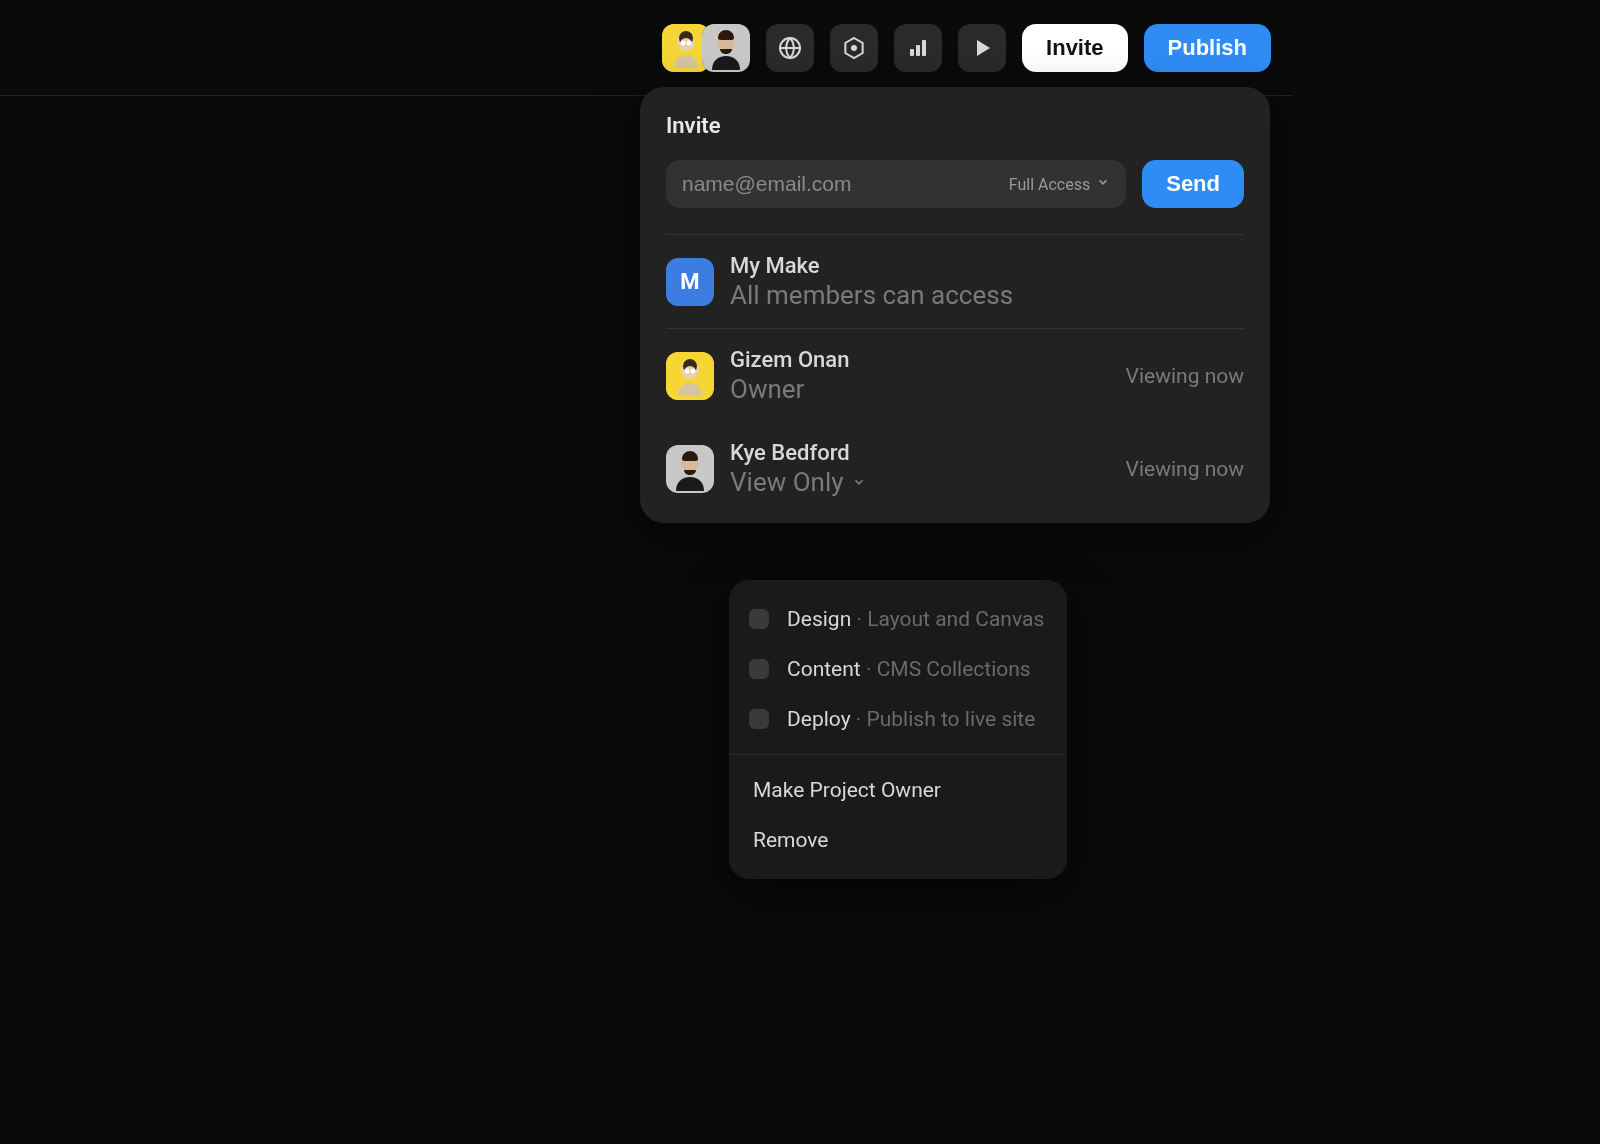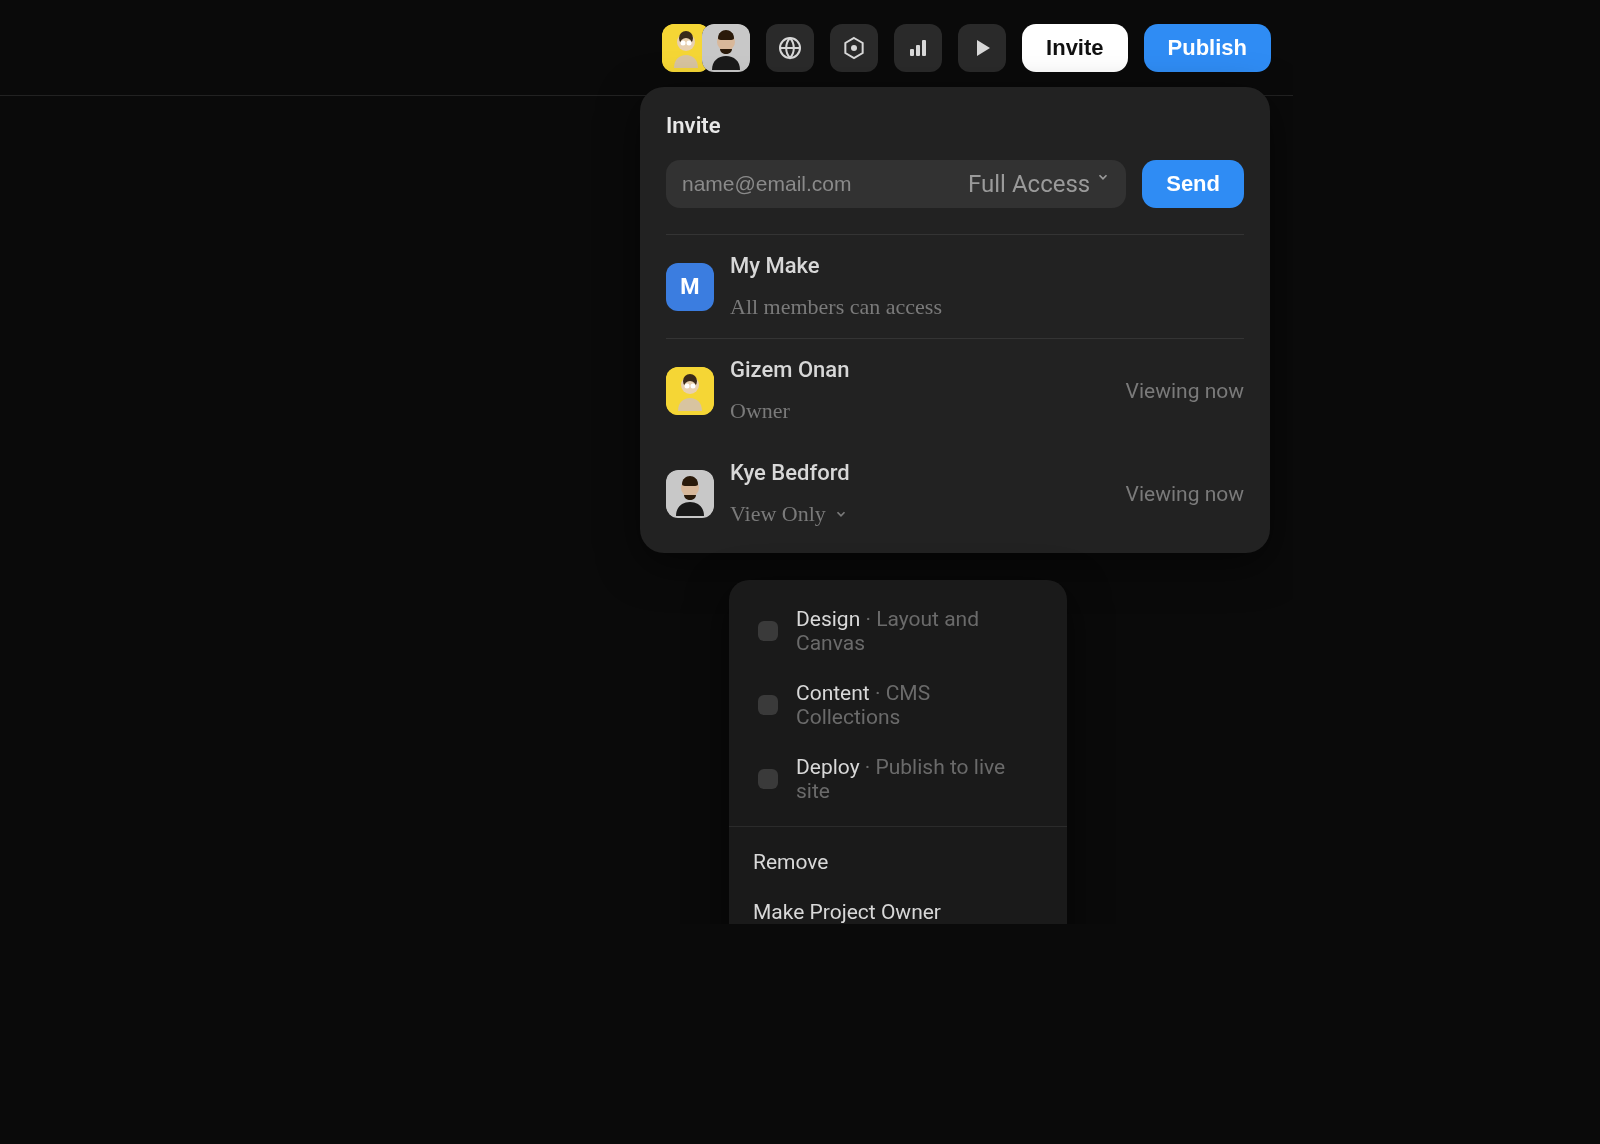--- a/index.html
+++ b/index.html
@@ -105,21 +105,21 @@
       flex: 1;
       background: transparent;
       border: none;
       outline: none;
       color: #999;
       font-size: 21px;
     }
     .email-input::placeholder { color: #8a8a8a; }
     .access-sel {
       color: #9a9a9a;
-      font-size: 24px;
+      font-size: 16px;
       display: flex;
       align-items: flex-start;
       gap: 6px;
       cursor: pointer;
     }
     .divider { height: 1px; background: #343434; margin: 0 0; }
     .member-row {
       display: flex;
       align-items: center;
       gap: 16px;
@@ -143,48 +143,47 @@
     .member-info { flex: 1; min-width: 0; }
     .member-name {
       font-size: 22px;
       color: #d8d8d8;
       font-weight: 500;
       display: flex;
       align-items: center;
       gap: 8px;
     }
     .member-sub {
-      font-size: 22px;
+      font-size: 26px;
       color: #7a7a7a;
-      margin-top: 16px;
+      margin-top: 2px;
       display: flex;
       align-items: center;
       gap: 8px;
-      font-family: Liberation Serif, serif;
     }
     .member-status {
       font-size: 21px;
       color: #7a7a7a;
       white-space: nowrap;
     }
     .submenu {
       position: absolute;
       top: 580px;
       left: 729px;
       width: 338px;
       background: #1a1a1a;
       border-radius: 20px;
       padding: 14px 0;
       box-shadow: 0 12px 40px rgba(0,0,0,0.6);
     }
     .submenu-item {
       display: flex;
       align-items: center;
       gap: 18px;
-      padding: 13px 29px;
+      padding: 13px 20px;
       cursor: pointer;
       font-size: 21px;
     }
     .submenu-check {
       width: 20px;
       height: 20px;
       border-radius: 6px;
       background: #3a3a3a;
       flex-shrink: 0;
     }
@@ -345,15 +344,15 @@
     </div>
   </div>
   <div class="submenu-item">
     <div class="submenu-check"></div>
     <div>
       <span class="submenu-label">Deploy</span>
       <span class="submenu-desc"> · <span>Publish to live site</span></span>
     </div>
   </div>
   <div class="submenu-divider"></div>
+  <div class="submenu-action">Make Project Owner</div>
   <div class="submenu-action">Remove</div>
-  <div class="submenu-action">Make Project Owner</div>
 </div>
 
 </body></html>

